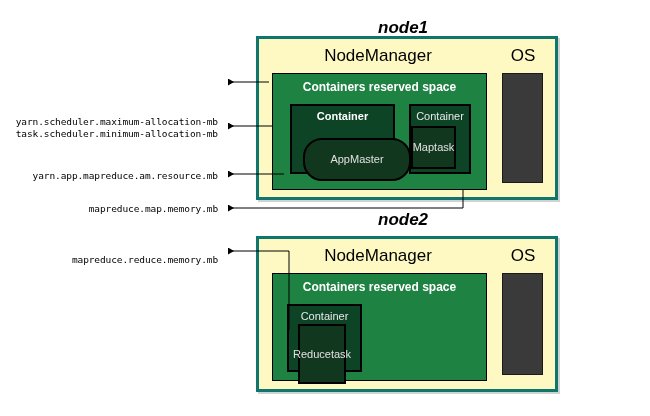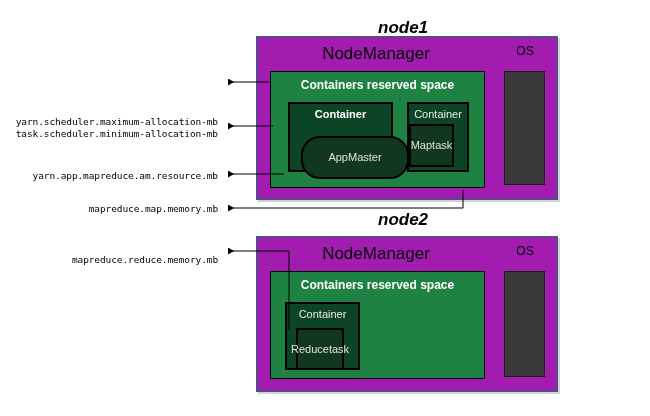--- a/index.html
+++ b/index.html
@@ -31,22 +31,22 @@
     color: #000000;
     letter-spacing: 0px;
     white-space: nowrap;
   }
   #node1-title { left: 378px; top: 18px; }
   #node2-title { left: 378px; top: 210px; }
 
   
   .node-box {
     position: absolute;
-    background: #a21caf;
-    border: 1px solid #0f766e;
+    background: #fef9c3;
+    border: 3px solid #0f766e;
     box-sizing: border-box;
     box-shadow: 2px 2px 0 rgba(0,0,0,0.18);
   }
   #node1-box { left: 256px; top: 36px; width: 302px; height: 164px; }
   #node2-box { left: 256px; top: 236px; width: 302px; height: 156px; }
 
   
   .nm-region {
     position: absolute;
     left: 0; top: 0;
@@ -71,21 +71,21 @@
     right: 0;
     width: 64px;
     height: 100%;
   }
   .os-title {
     position: absolute;
     left: 0;
     top: 7px;
     width: 100%;
     text-align: center;
-    font-size: 12px;
+    font-size: 17px;
     color: #000000;
     font-family: "Liberation Sans", sans-serif;
   }
   .os-block {
     position: absolute;
     left: 11px;
     top: 34px;
     right: 12px;
     bottom: 14px;
     background: #3a3a3a;
@@ -150,21 +150,21 @@
     align-items: center;
     justify-content: center;
     text-align: center;
     font-size: 11px;
     line-height: 13px;
     color: #e0e0e0;
     font-family: "Liberation Sans", sans-serif;
   }
   #appmaster-task { left: 11px; top: 32px; width: 108px;  height: 43px; border-radius: 19px; }
   #map-task       { left: 0;  top: 20px; width: 45px;  height: 43px; }
-  #reduce-task    { left: 9px;  top: 24px; width: 48px;  height: 42px; }
+  #reduce-task    { left: 9px;  top: 18px; width: 48px;  height: 60px; }
 
   
   .prop-label {
     position: absolute;
     font-family: "DejaVu Sans Mono", monospace;
     font-size: 9.5px;
     color: #000000;
     white-space: nowrap;
     text-align: right;
     letter-spacing: -0.1px;

